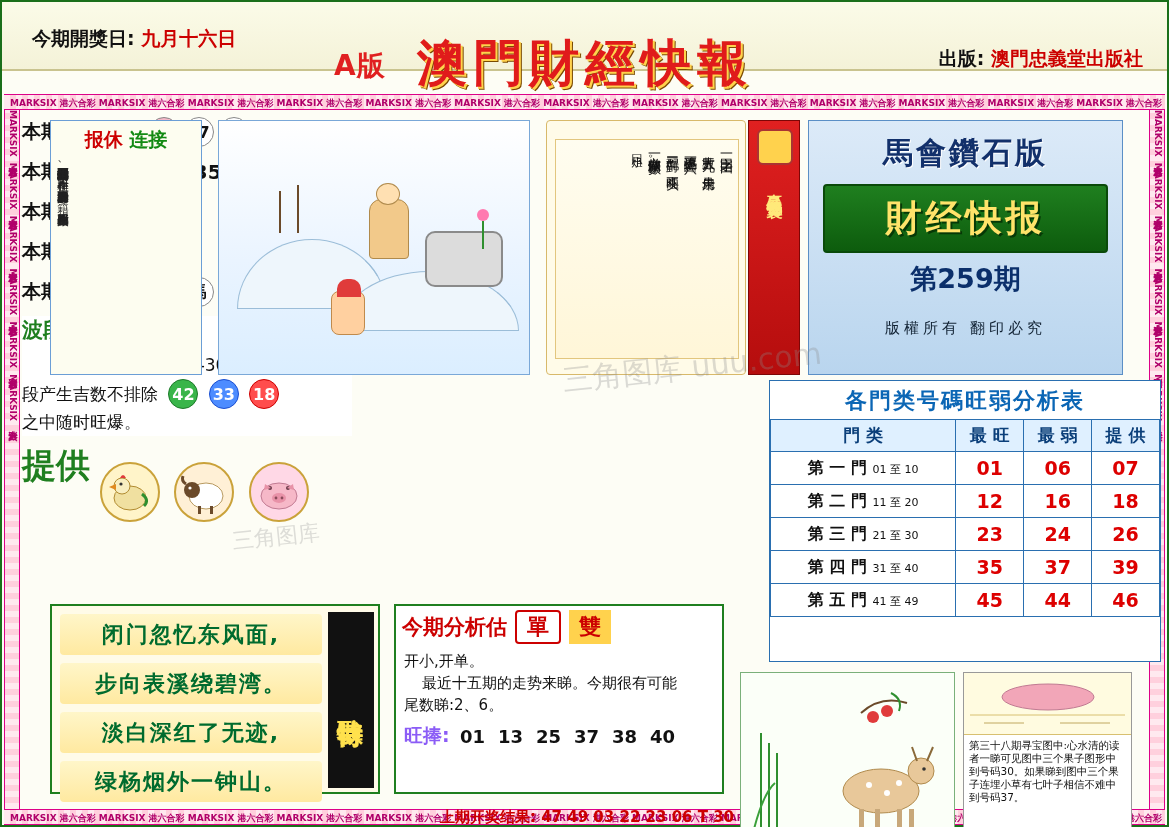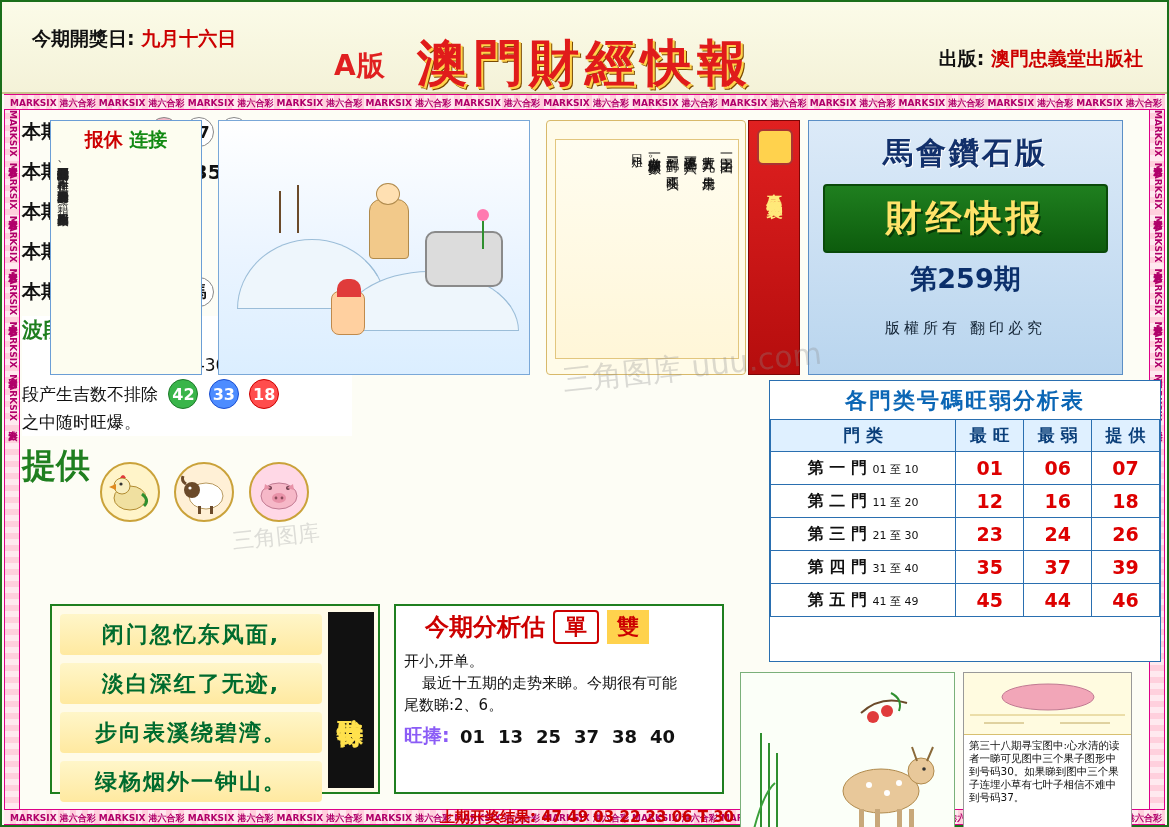--- a/index.html
+++ b/index.html
@@ -12,21 +12,21 @@
   }
   .page {
     position:relative;
     width:1169px; height:827px;
     background:#fdfdf5;
     border:2px solid #1a6f1a;
   }
 
   
   .header {
-    position:absolute; left:0; top:0; width:1165px; height:92px;
+    position:absolute; left:0; top:0; width:1165px; height:69px;
     background:linear-gradient(#fbfbe8,#f4f2d8);
     border-bottom:2px solid #c9c38f;
   }
   .hdr-date {
     position:absolute; left:30px; top:24px;
     font-size:19px; font-weight:bold; color:#111;
     font-family:"DejaVu Sans", sans-serif;
   }
   .hdr-date .red { color:#cc0000; }
   .hdr-aver {
@@ -244,22 +244,22 @@
     writing-mode:vertical-rl; text-orientation:upright;
     font-size:26px; font-weight:bold; text-align:center;
     font-family:"DejaVu Sans", sans-serif;
     display:flex; align-items:center; justify-content:center;
   }
 
   
   .box-analysis { left:372px; top:492px; width:330px; height:190px;
     background:#fff; border:2px solid #1f7f1f; }
   .an-head { display:flex; align-items:center; padding:4px 6px; }
-  .an-head-title { font-size:24px; font-weight:bold; color:#c00;
-    font-family:"DejaVu Sans", sans-serif;margin-left:23px; }
+  .an-head-title { font-size:21px; font-weight:bold; color:#c00;
+    font-family:"DejaVu Sans", sans-serif; }
   .an-dan {
     margin-left:8px; width:46px; height:34px; border:2px solid #c00;
     border-radius:4px; display:flex; align-items:center; justify-content:center;
     font-size:22px; font-weight:bold; color:#c00;
     font-family:"DejaVu Sans", sans-serif; background:#fff;
   }
   .an-shuang {
     margin-left:8px; padding:2px 10px; background:#ffd24d;
     font-size:22px; font-weight:bold; color:#c00;
     font-family:"DejaVu Sans", sans-serif;
@@ -531,22 +531,22 @@
             <td>45</td>
             <td>44</td>
             <td>46</td>
           </tr>
         </tbody>
       </table>
     </div>
 
     <div class="panel box-poem">
       <div class="poem-line">闭门忽忆东风面,</div>
+      <div class="poem-line">步向表溪绕碧湾。</div>
       <div class="poem-line">淡白深红了无迹,</div>
-      <div class="poem-line">步向表溪绕碧湾。</div>
       <div class="poem-line">绿杨烟外一钟山。</div>
       <div class="poem-side">博特诗歌</div>
     </div>
 
     <div class="panel box-analysis">
       <div class="an-head">
         <span class="an-head-title">今期分析估</span>
         <span class="an-dan">單</span>
         <span class="an-shuang">雙</span>
       </div>

